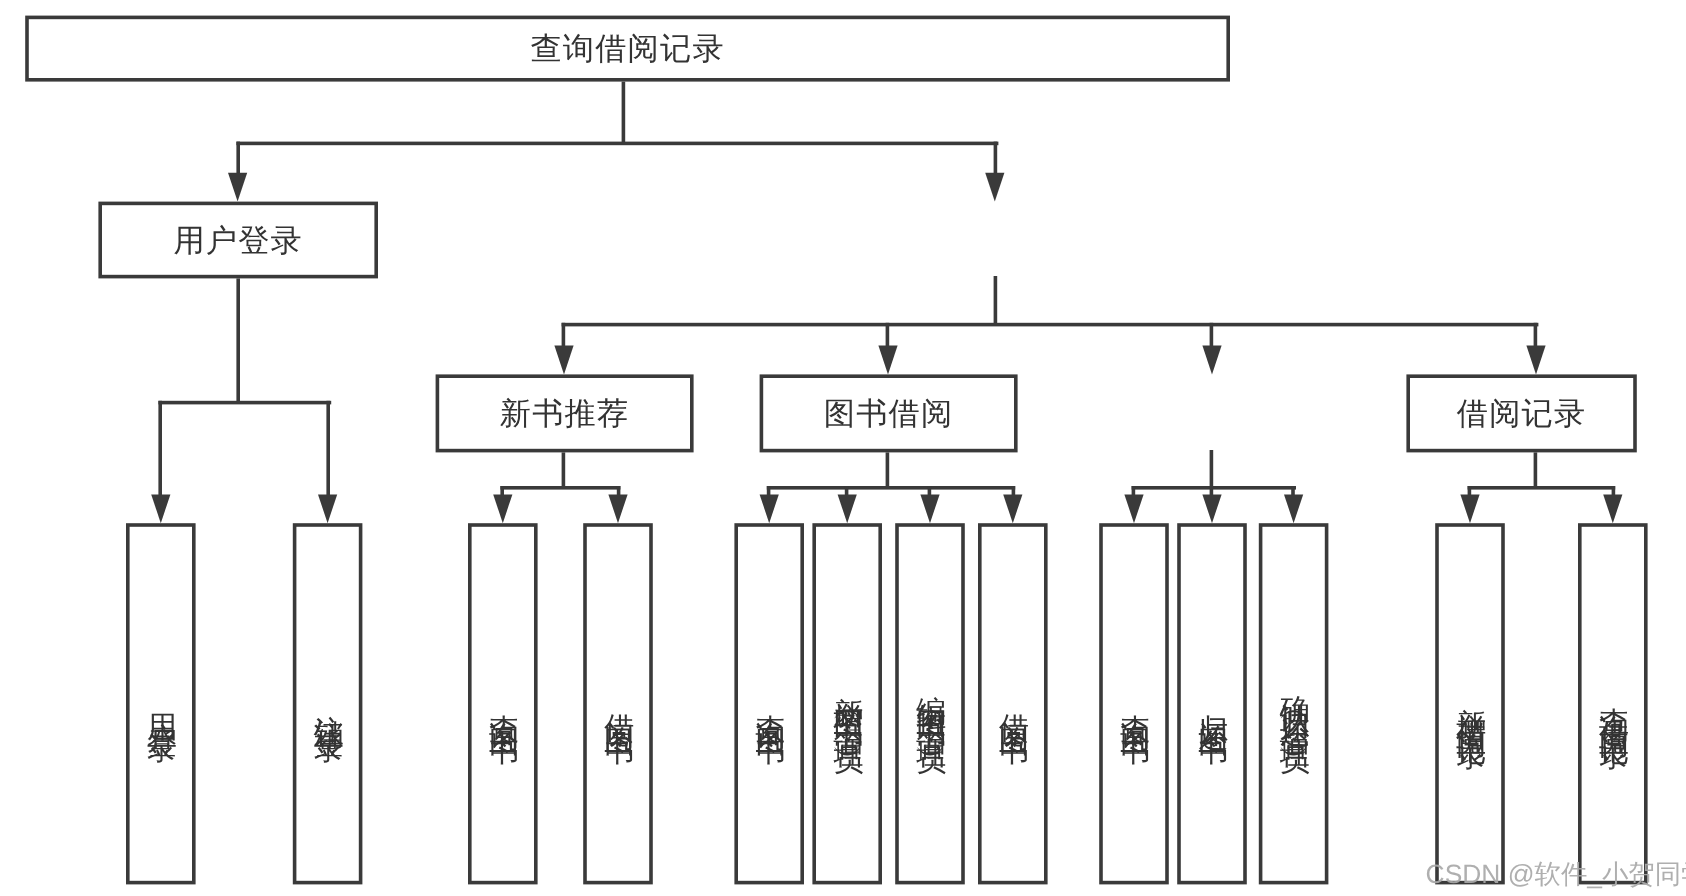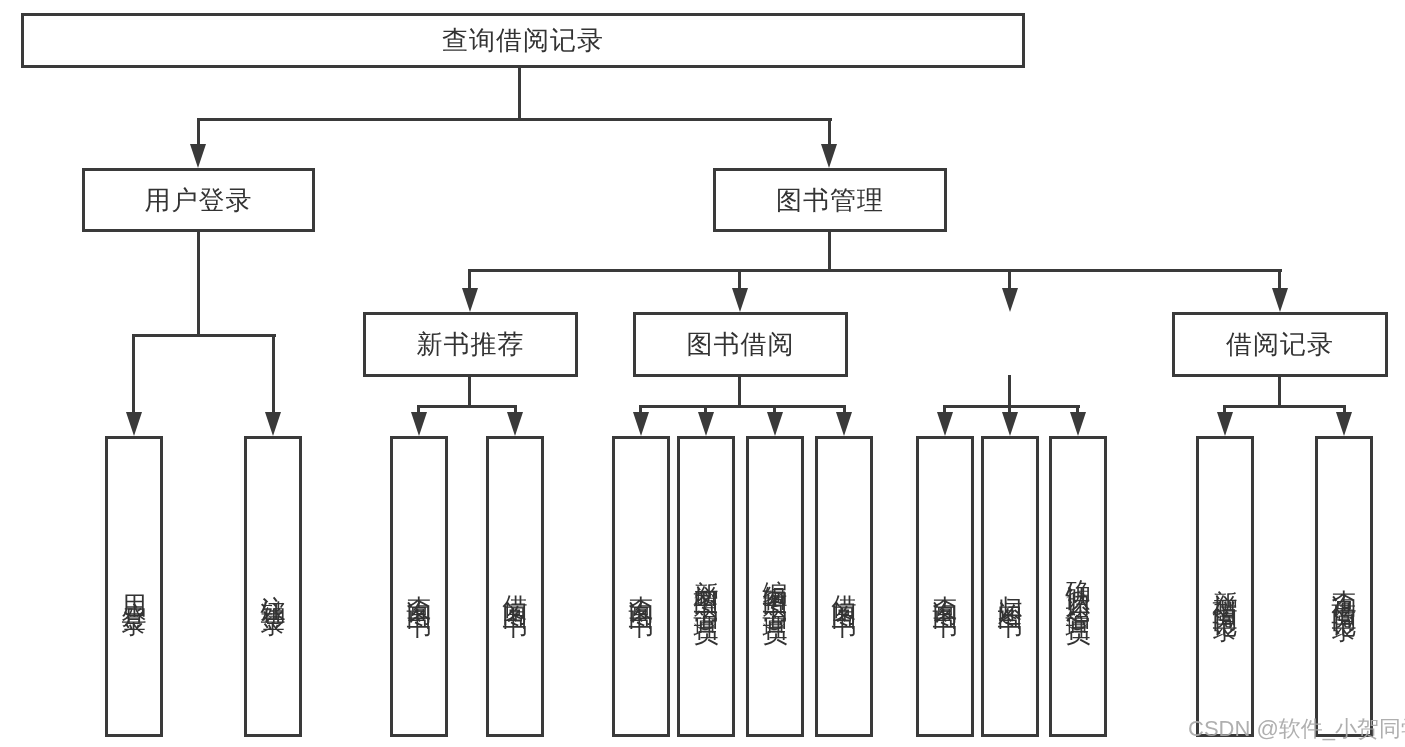--- a/index.html
+++ b/index.html
@@ -139,31 +139,28 @@
   <div class="vline" style="left:1343px; top:405px; height:9px;"></div>
   <div class="arrowhead" style="left:1336px; top:412px;"></div>
 
   <div class="node" style="left:21px; top:13px; width:1004px; height:55px;">
     <span>查询借阅记录</span>
   </div>
 
   <div class="node" style="left:82px; top:168px; width:233px; height:64px;">
     <span>用户登录</span>
   </div>
-  <div class="node" style="left:713px; top:168px; width:234px; height:64px;">
-    <span>图书管理</span>
-  </div>
 
   <div class="node" style="left:363px; top:312px; width:215px; height:65px;">
     <span>新书推荐</span>
   </div>
   <div class="node" style="left:633px; top:312px; width:215px; height:65px;">
     <span>图书借阅</span>
   </div>
-  <div class="node" style="left:1172px; top:312px; width:216px; height:65px;">
+  <div class="node" style="left:1172px; top:312px; width:192px; height:65px;">
     <span>借阅记录</span>
   </div>
 
   <div class="leaf" style="left:105px;">
     <span class="vtext">用户登录</span>
   </div>
   <div class="leaf" style="left:244px;">
     <span class="vtext">注销登录</span>
   </div>
 

